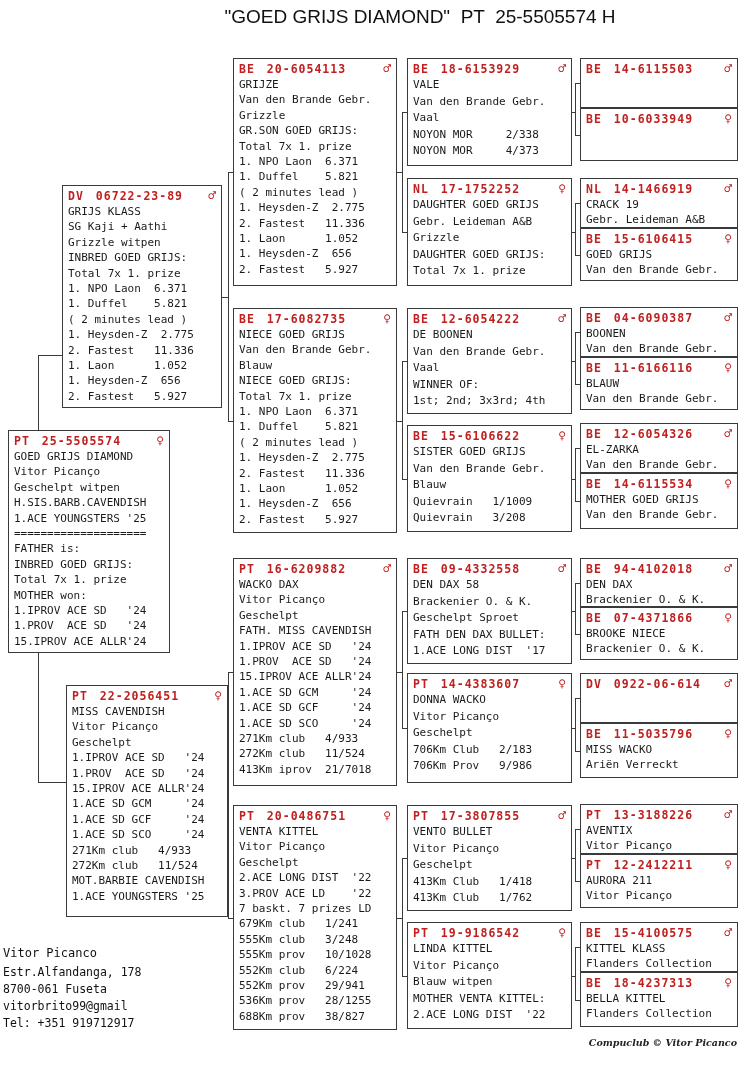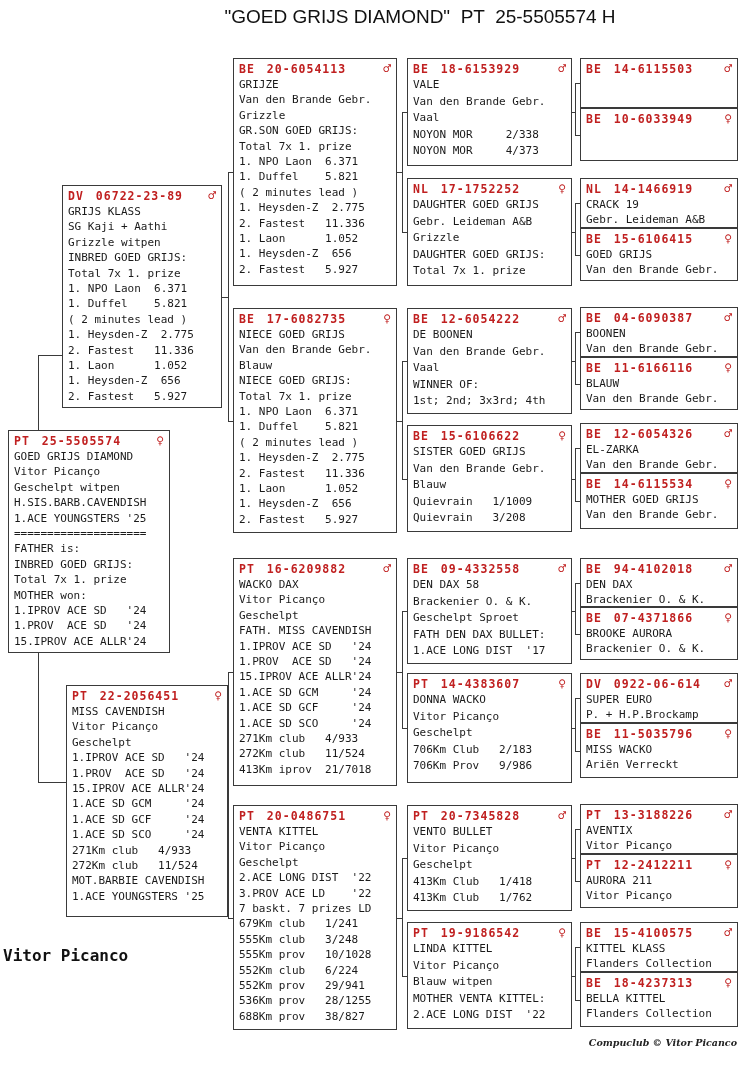--- a/index.html
+++ b/index.html
@@ -12,21 +12,21 @@
   .bhead{display:flex;align-items:baseline;padding:3px 5px 0 5px;color:#c02020;font-weight:bold;}
   .bhead .ring{flex:1;display:flex;font-size:11.5px;letter-spacing:1px;white-space:pre;}
   .bhead .code{margin-right:12px;}
   .bhead .sex{font-size:13px;line-height:11px;letter-spacing:0;}
   .bbody{padding:1px 5px 0 5px;color:#1a1a1a;font-size:11px;}
   .bbody .bline{white-space:pre;overflow:hidden;}
   .lg .bbody .bline{line-height:15.4px;}
   .md .bbody .bline{line-height:16.6px;}
   .sm .bbody .bline{line-height:15px;}
   .owner{position:absolute;left:3px;top:946px;color:#111;}
-  .owner .oname{font-size:16px;font-weight:bold;margin-bottom:4px;}
+  .owner .oname{font-size:12px;font-weight:normal;margin-bottom:4px;}
   .owner .oline{font-size:11.5px;line-height:17px;white-space:pre;}
   .credit{position:absolute;right:13px;top:1037px;font-family:"DejaVu Serif",serif;
           font-style:italic;font-weight:bold;font-size:9.5px;color:#222;}
 </style>
 </head>
 <body>
 
 <div id="stage">
   <div class="title">"GOED GRIJS DIAMOND"  PT  25-5505574 H</div>
   <div id="lines">
@@ -311,21 +311,21 @@
         <div class="bbody">
           <div class="bline">DONNA WACKO</div>
           <div class="bline">Vitor Picanço</div>
           <div class="bline">Geschelpt</div>
           <div class="bline">706Km Club   2/183</div>
           <div class="bline">706Km Prov   9/986</div>
         </div>
       </div>
       <div class="box md" style="left: 407px; top: 805px; width: 165px; height: 106px;">
         <div class="bhead">
-          <span class="ring"><span class="code">PT</span><span class="num">20-7345828</span></span>
+          <span class="ring"><span class="code">PT</span><span class="num">17-3807855</span></span>
           <span class="sex">♂</span>
         </div>
         <div class="bbody">
           <div class="bline">VENTO BULLET</div>
           <div class="bline">Vitor Picanço</div>
           <div class="bline">Geschelpt</div>
           <div class="bline">413Km Club   1/418</div>
           <div class="bline">413Km Club   1/762</div>
         </div>
       </div>
@@ -423,32 +423,28 @@
           <div class="bline">DEN DAX</div>
           <div class="bline">Brackenier O. &amp; K.</div>
         </div>
       </div>
       <div class="box sm" style="left: 580px; top: 607px; width: 158px; height: 53px;">
         <div class="bhead">
           <span class="ring"><span class="code">BE</span><span class="num">07-4371866</span></span>
           <span class="sex">♀</span>
         </div>
         <div class="bbody">
-          <div class="bline">BROOKE AURORA</div>
+          <div class="bline">BROOKE NIECE</div>
           <div class="bline">Brackenier O. &amp; K.</div>
         </div>
       </div>
       <div class="box sm" style="left: 580px; top: 673px; width: 158px; height: 50px;">
         <div class="bhead">
           <span class="ring"><span class="code">DV</span><span class="num">0922-06-614</span></span>
           <span class="sex">♂</span>
-        </div>
-        <div class="bbody">
-          <div class="bline">SUPER EURO</div>
-          <div class="bline">P. + H.P.Brockamp</div>
         </div>
       </div>
       <div class="box sm" style="left: 580px; top: 723px; width: 158px; height: 55px;">
         <div class="bhead">
           <span class="ring"><span class="code">BE</span><span class="num">11-5035796</span></span>
           <span class="sex">♀</span>
         </div>
         <div class="bbody">
           <div class="bline">MISS WACKO</div>
           <div class="bline">Ariën Verreckt</div>
@@ -490,15 +486,21 @@
           <span class="sex">♀</span>
         </div>
         <div class="bbody">
           <div class="bline">BELLA KITTEL</div>
           <div class="bline">Flanders Collection</div>
         </div>
       </div>
     </div>
   <div class="owner">
     <div class="oname">Vitor Picanco</div>
+    <div id="owner-lines">
+        <div class="oline">Estr.Alfandanga, 178</div>
+        <div class="oline">8700-061 Fuseta</div>
+        <div class="oline">vitorbrito99@gmail</div>
+        <div class="oline">Tel: +351 919712917</div>
+      </div>
   </div>
   <div class="credit">Compuclub © Vitor Picanco</div>
 </div>
 
 </body></html>

